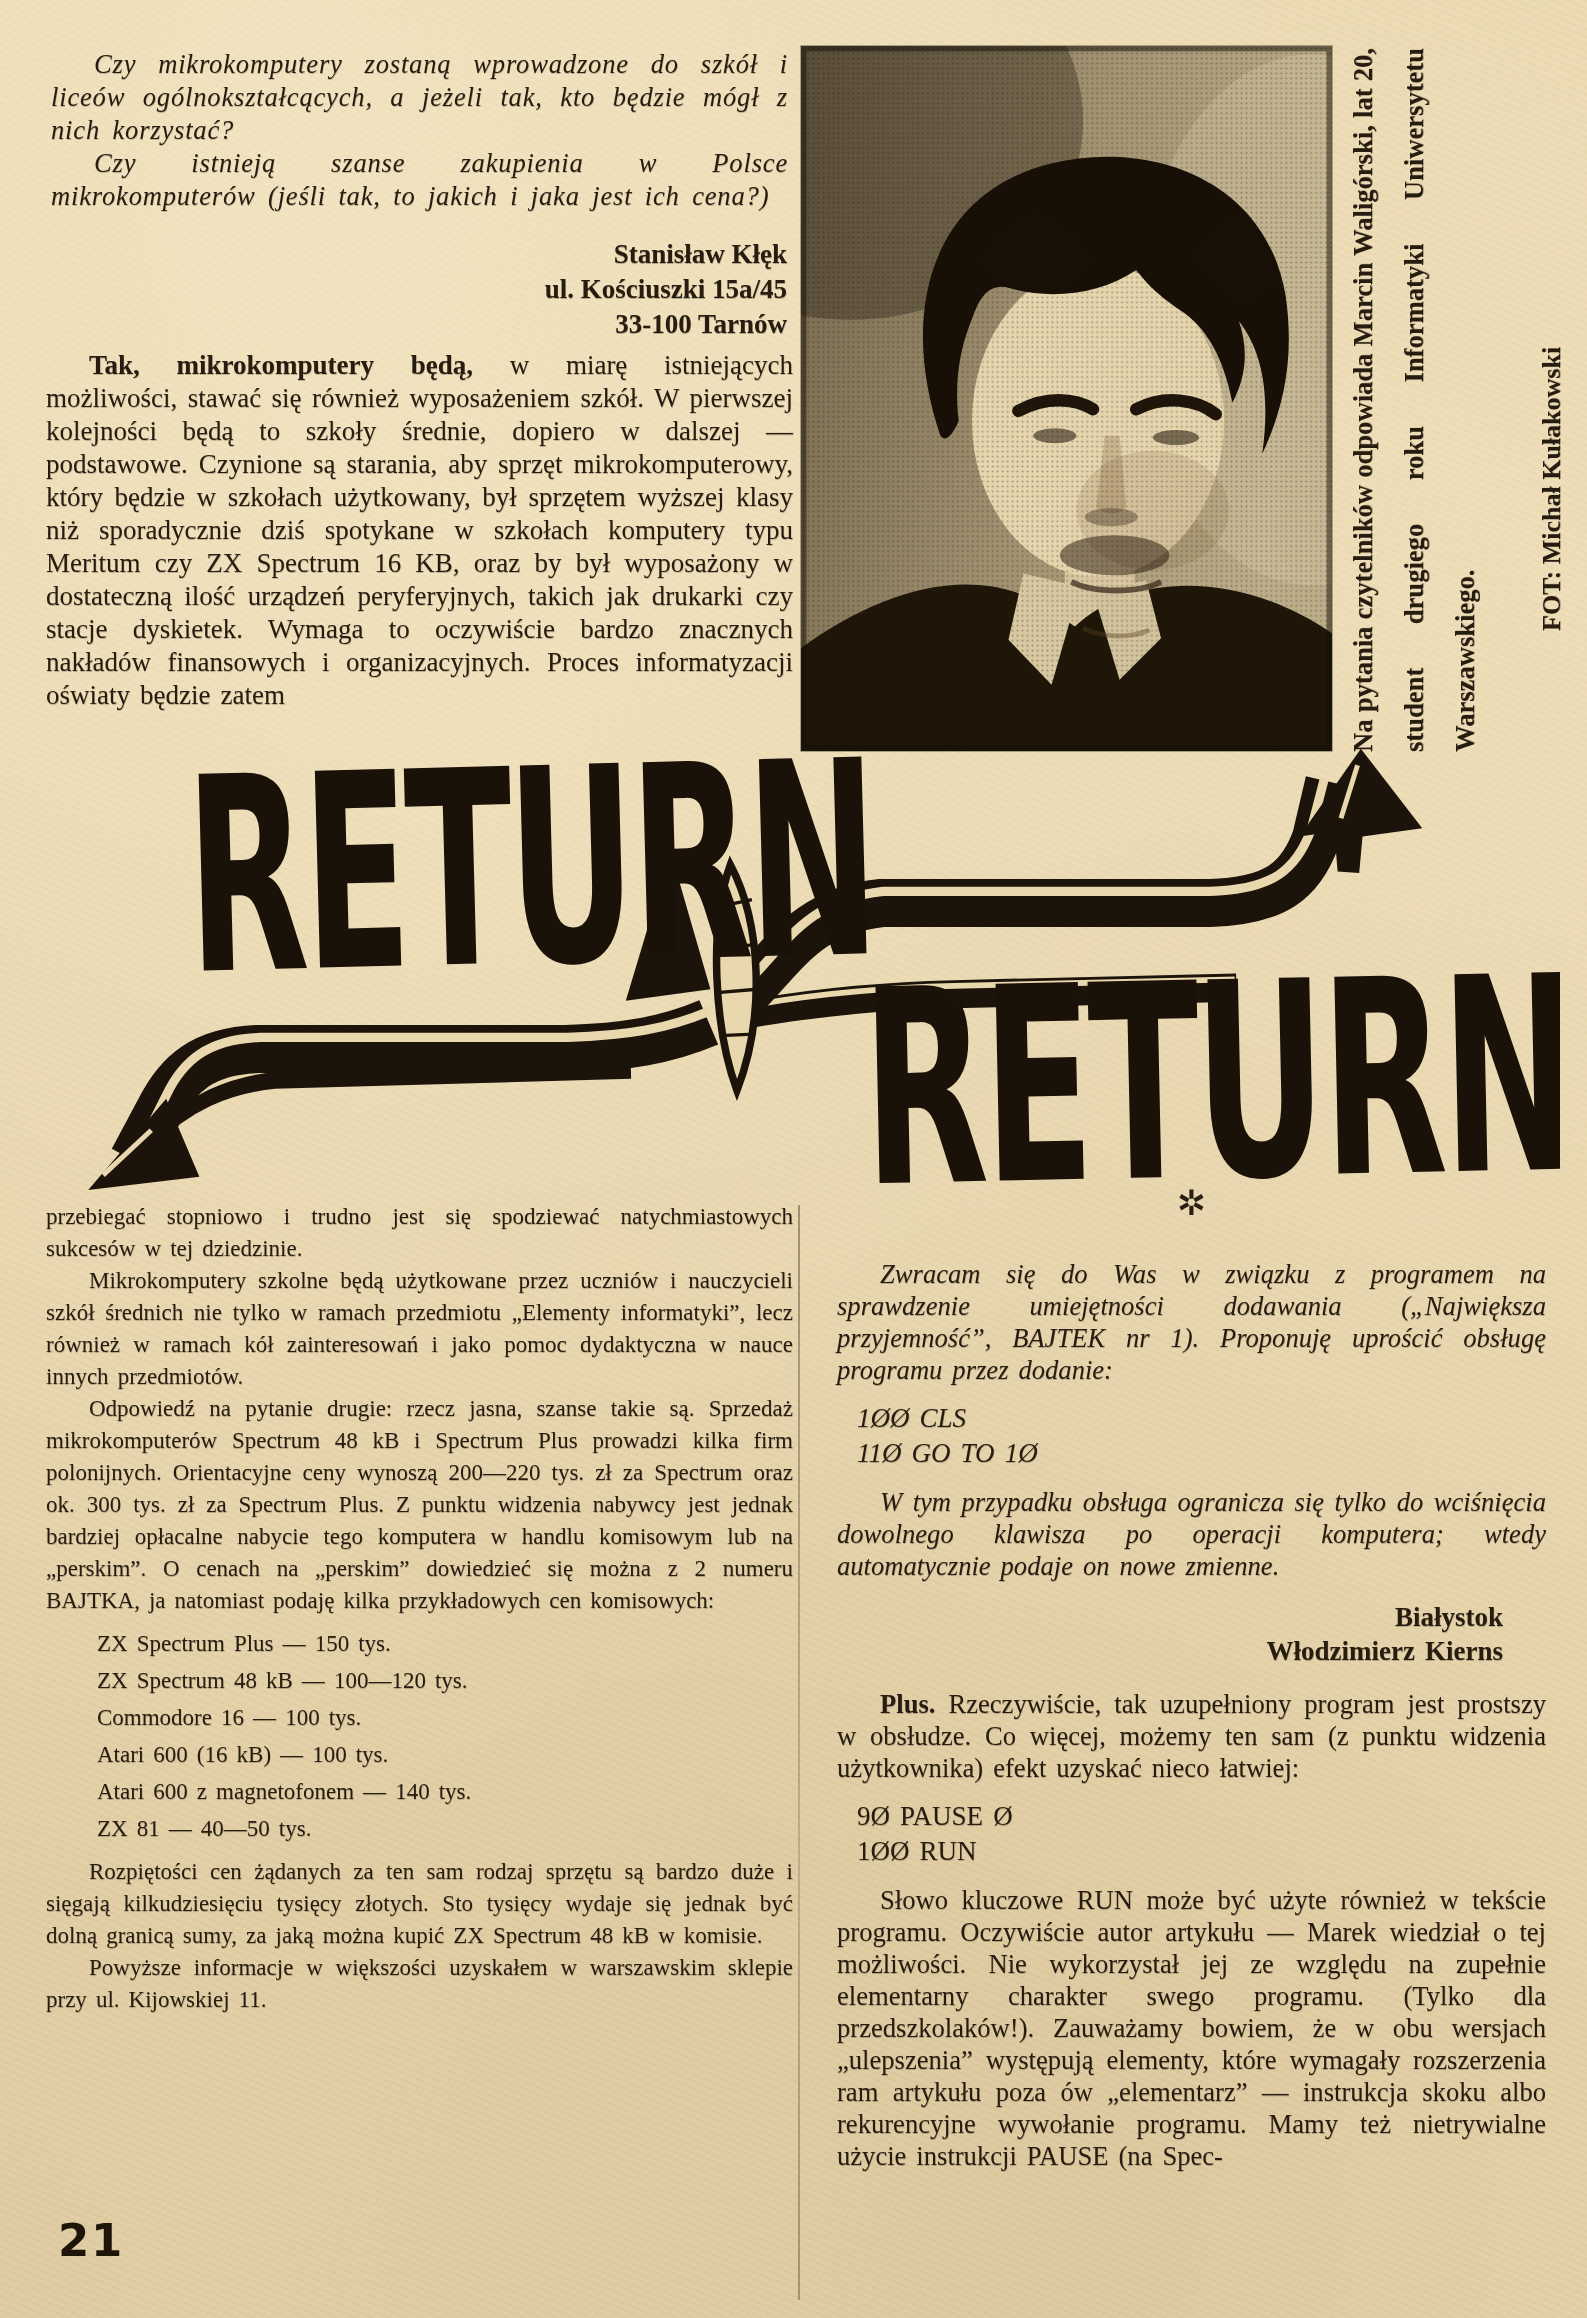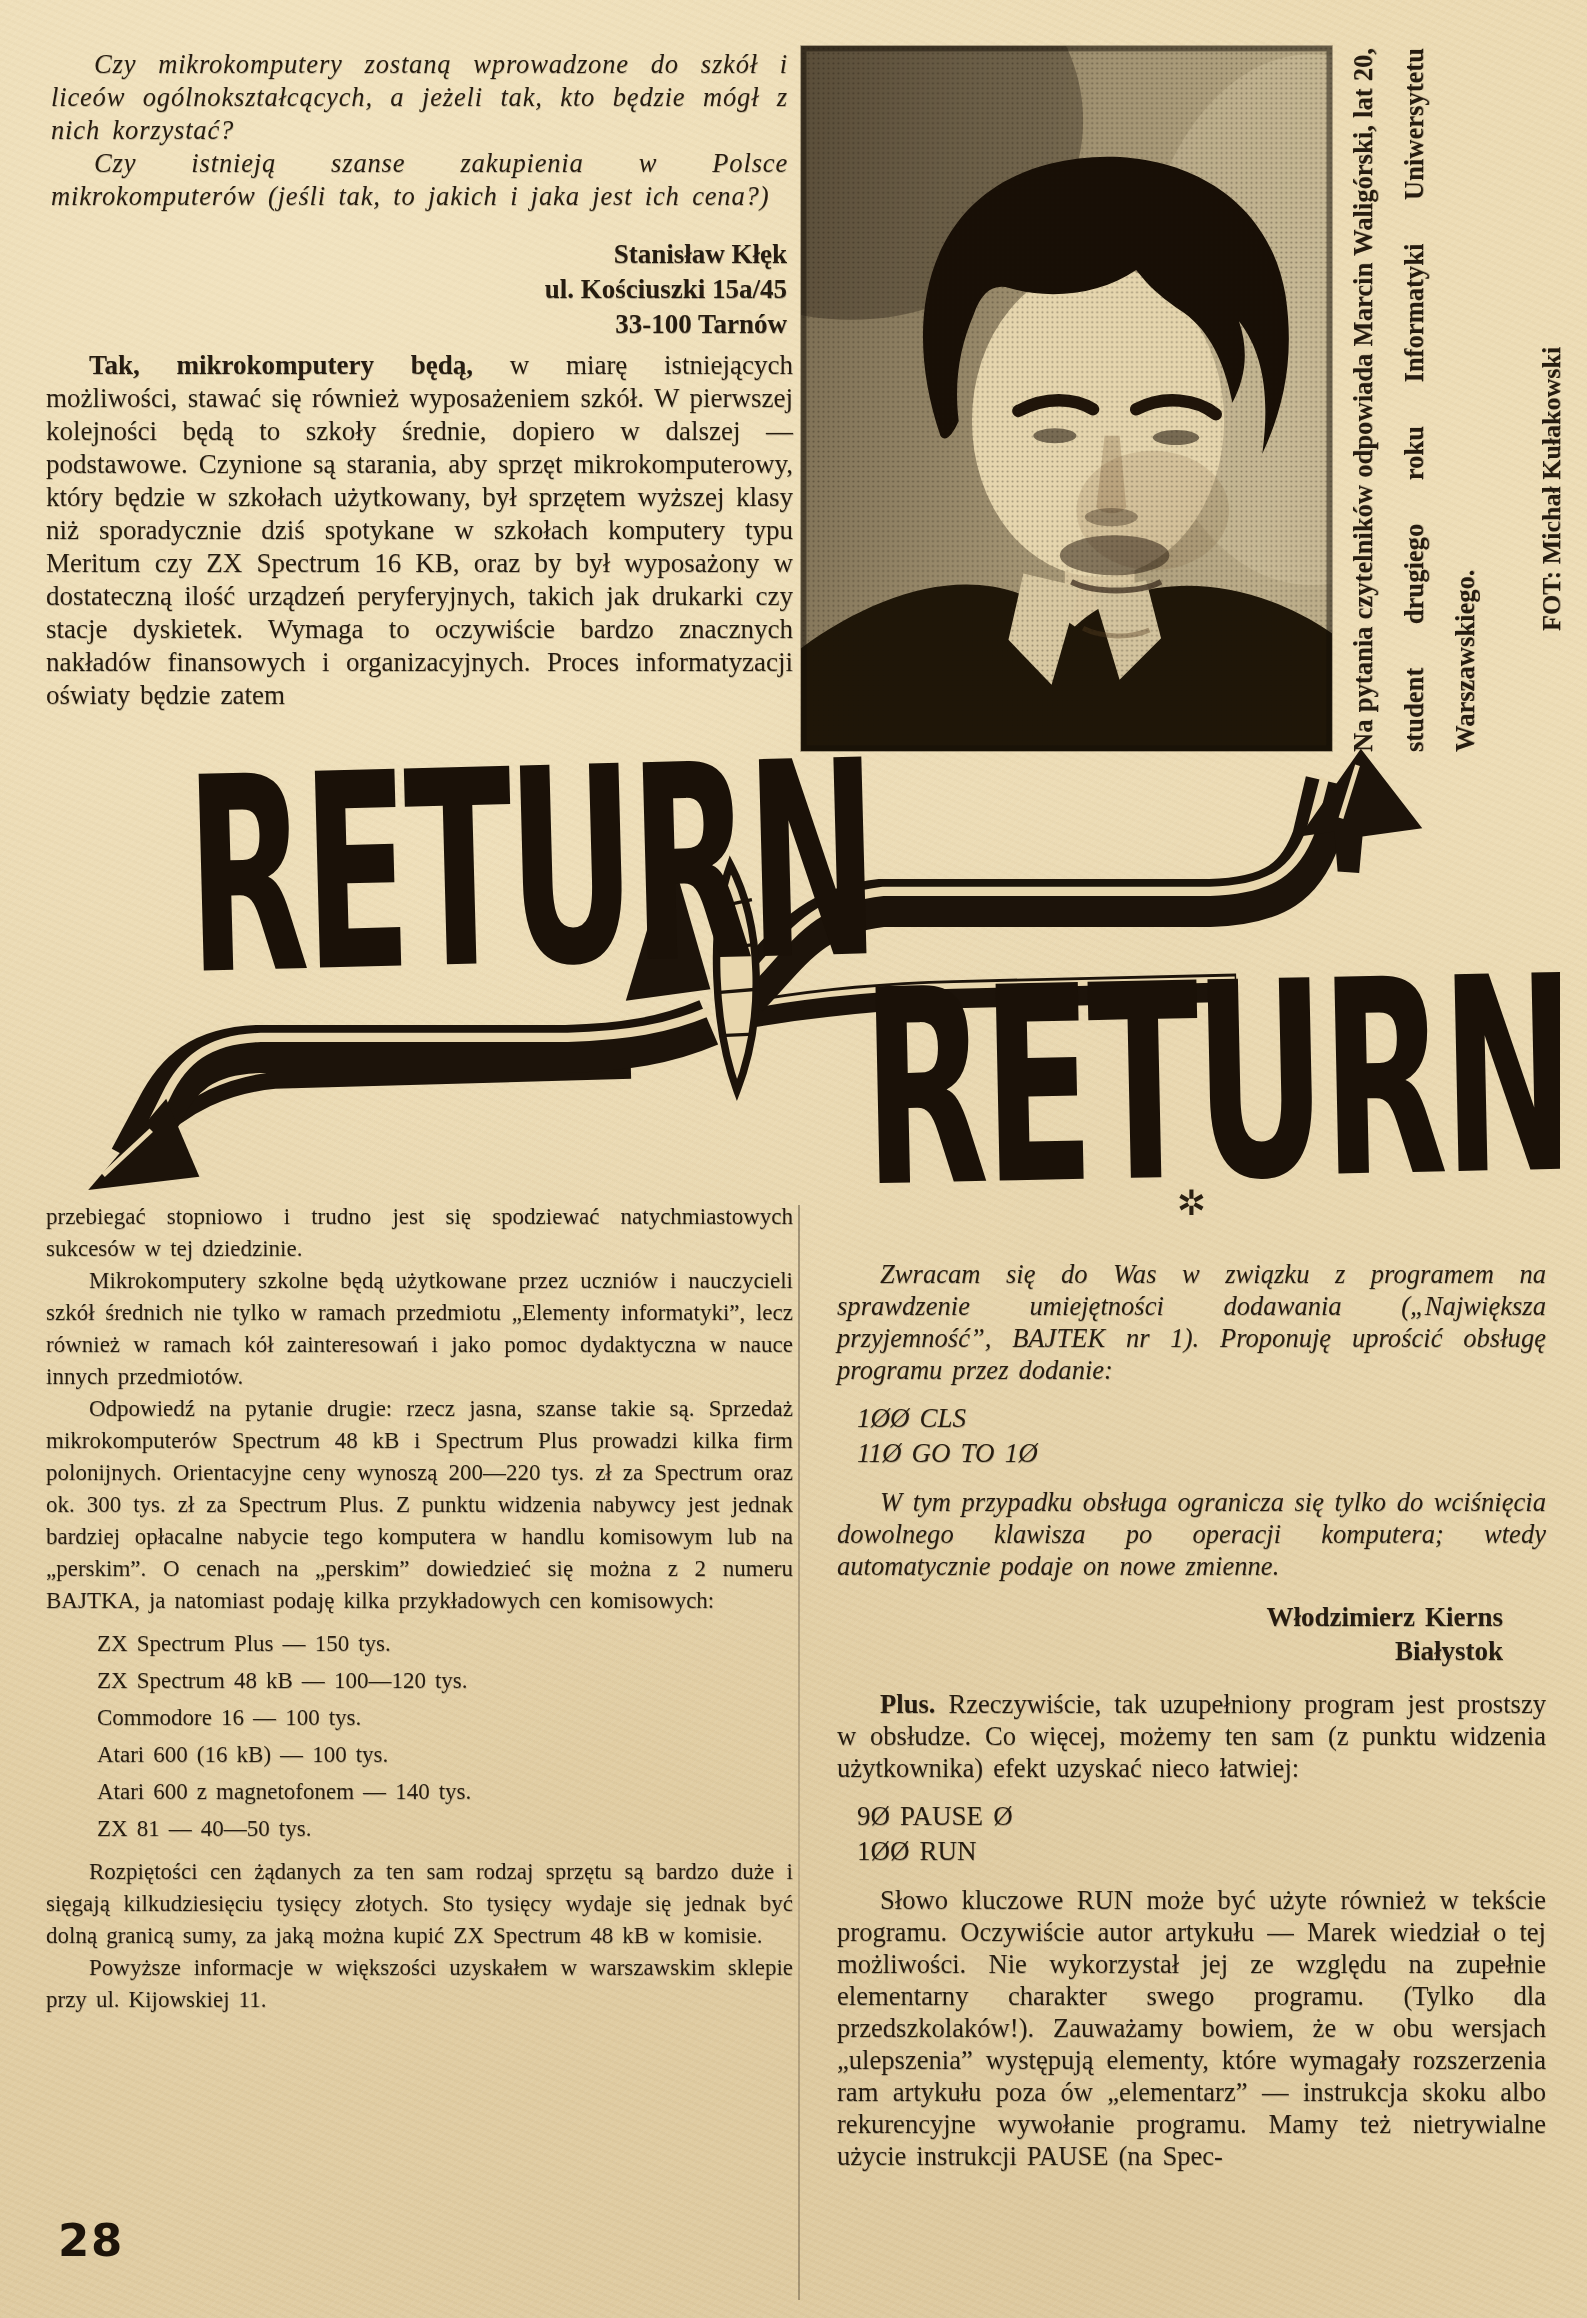--- a/index.html
+++ b/index.html
@@ -203,27 +203,27 @@
   <div class="star">✲</div>
 
   <div class="rc t">
     <p class="letter">Zwracam się do Was w związku z programem na sprawdzenie umiejętności dodawania („Największa przyjemność”, BAJTEK nr 1). Proponuję uprościć obsługę programu przez dodanie:</p>
     <div class="code letter">
       <div>1ØØ CLS</div>
       <div>11Ø GO TO 1Ø</div>
     </div>
     <p class="letter">W tym przypadku obsługa ogranicza się tylko do wciśnięcia dowolnego klawisza po operacji komputera; wtedy automatycznie podaje on nowe zmienne.</p>
     <div class="rsig">
+      <div>Białystok</div>
       <div>Włodzimierz Kierns</div>
-      <div>Białystok</div>
     </div>
     <p><span class="lead">Plus.</span><span> Rzeczywiście, tak uzupełniony program jest prostszy w obsłudze. Co więcej, możemy ten sam (z punktu widzenia użytkownika) efekt uzyskać nieco łatwiej:</span></p>
     <div class="code">
       <div>9Ø PAUSE Ø</div>
       <div>1ØØ RUN</div>
     </div>
     <p style="text-indent:43px">Słowo kluczowe RUN może być użyte również w tekście programu. Oczywiście autor artykułu — Marek wiedział o tej możliwości. Nie wykorzystał jej ze względu na zupełnie elementarny charakter swego programu. (Tylko dla przedszkolaków!). Zauważamy bowiem, że w obu wersjach „ulepszenia” występują elementy, które wymagały rozszerzenia ram artykułu poza ów „elementarz” — instrukcja skoku albo rekurencyjne wywołanie programu. Mamy też nietrywialne użycie instrukcji PAUSE (na Spec-</p>
   </div>
 
-  <div class="pagenum">28</div>
+  <div class="pagenum">21</div>
 
 </div>
 
 
 </body></html>

